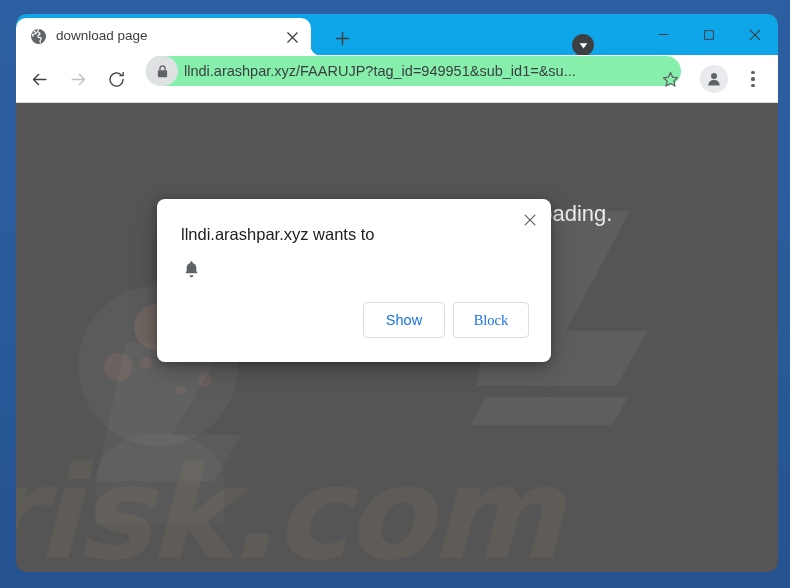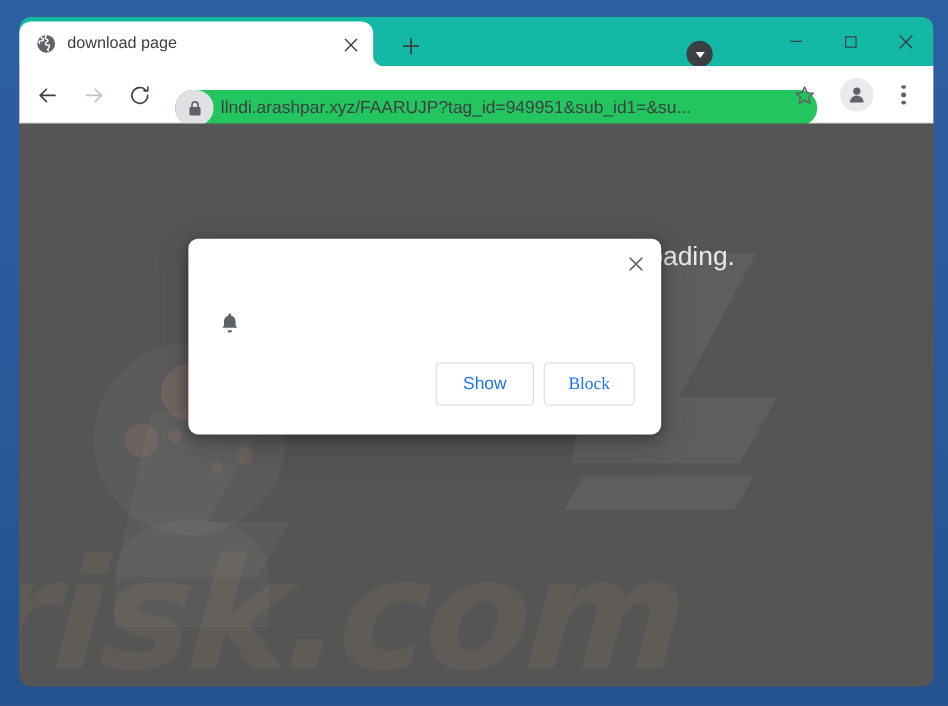--- a/index.html
+++ b/index.html
@@ -27,21 +27,21 @@
     width: 762px; height: 558px;
     border-radius: 10px 10px 10px 10px;
     overflow: hidden;
     background: #555555;
   }
 
   
   #tabstrip {
     position: absolute; left: 0; top: 0;
     width: 762px; height: 41px;
-    background: #14b8a6;
+    background: #0ea5e9;
     border-radius: 10px 10px 0 0;
   }
 
   #tab {
     position: absolute;
     left: 0px; top: 4px;
     width: 295px; height: 37px;
     background: #ffffff;
     border-radius: 10px 10px 0 0;
     display: flex;
@@ -113,23 +113,23 @@
     position: absolute; top: 9px;
     width: 30px; height: 30px;
     display: flex; align-items: center; justify-content: center;
   }
   #nav-back    { left: 8px; }
   #nav-forward { left: 47px; }
   #nav-reload  { left: 85px; }
 
   #omnibox {
     position: absolute;
-    left: 130px; top: 20px;
+    left: 130px; top: 1px;
     width: 535px; height: 30px;
-    background: #22c55e;
+    background: #86efac;
     border-radius: 15px;
     display: flex; align-items: center;
   }
 
   #lock-chip {
     position: absolute; left: 0px; top: 0px;
     width: 32px; height: 30px;
     background: #dfe1e3;
     border-radius: 15px;
     display: flex; align-items: center; justify-content: center;
@@ -448,20 +448,21 @@
       <div id="page-counter">1430 Downloads</div>
 
       <div id="perm-dialog">
 
         <div id="perm-close">
           <svg width="14" height="14" viewBox="0 0 16 16">
             <path d="M2.4 2.4 L13.6 13.6 M13.6 2.4 L2.4 13.6" stroke="#5f6368" stroke-width="1.4" stroke-linecap="round"></path>
           </svg>
         </div>
 
+        <div id="perm-title">llndi.arashpar.xyz wants to</div>
 
         <div id="perm-bell">
           <svg width="17" height="19" viewBox="0 0 18 20">
             <path d="M9 1.2 a1.25 1.25 0 0 1 1.25 1.25 v.7 a5.2 5.2 0 0 1 3.85 5 v3.4 l1.35 2.35 H2.55 L3.9 11.55 V8.15 a5.2 5.2 0 0 1 3.85 -5 v-.7 A1.25 1.25 0 0 1 9 1.2 Z" fill="#5f6368"></path>
             <path d="M6.9 16.1 h4.2 a2.1 2.1 0 0 1 -4.2 0 Z" fill="#5f6368"></path>
           </svg>
         </div>
 
 
         <button class="perm-btn" id="btn-allow">Show</button>

